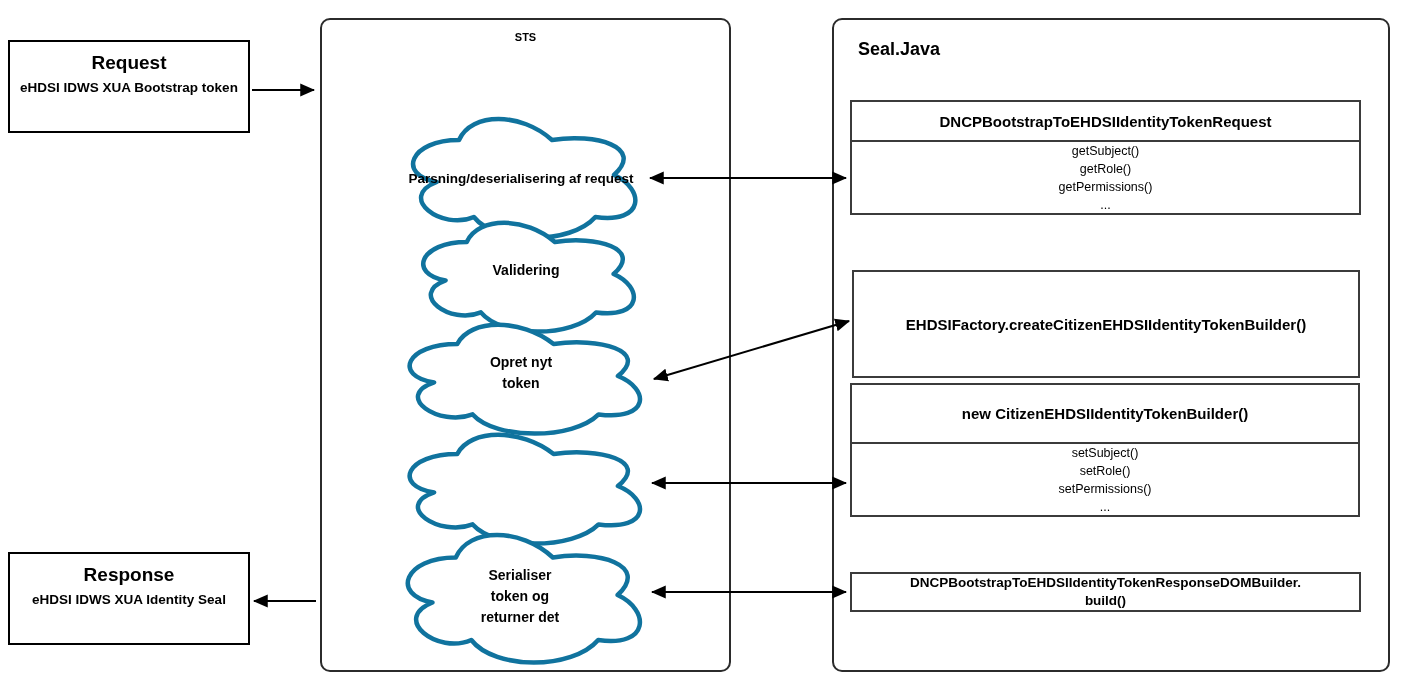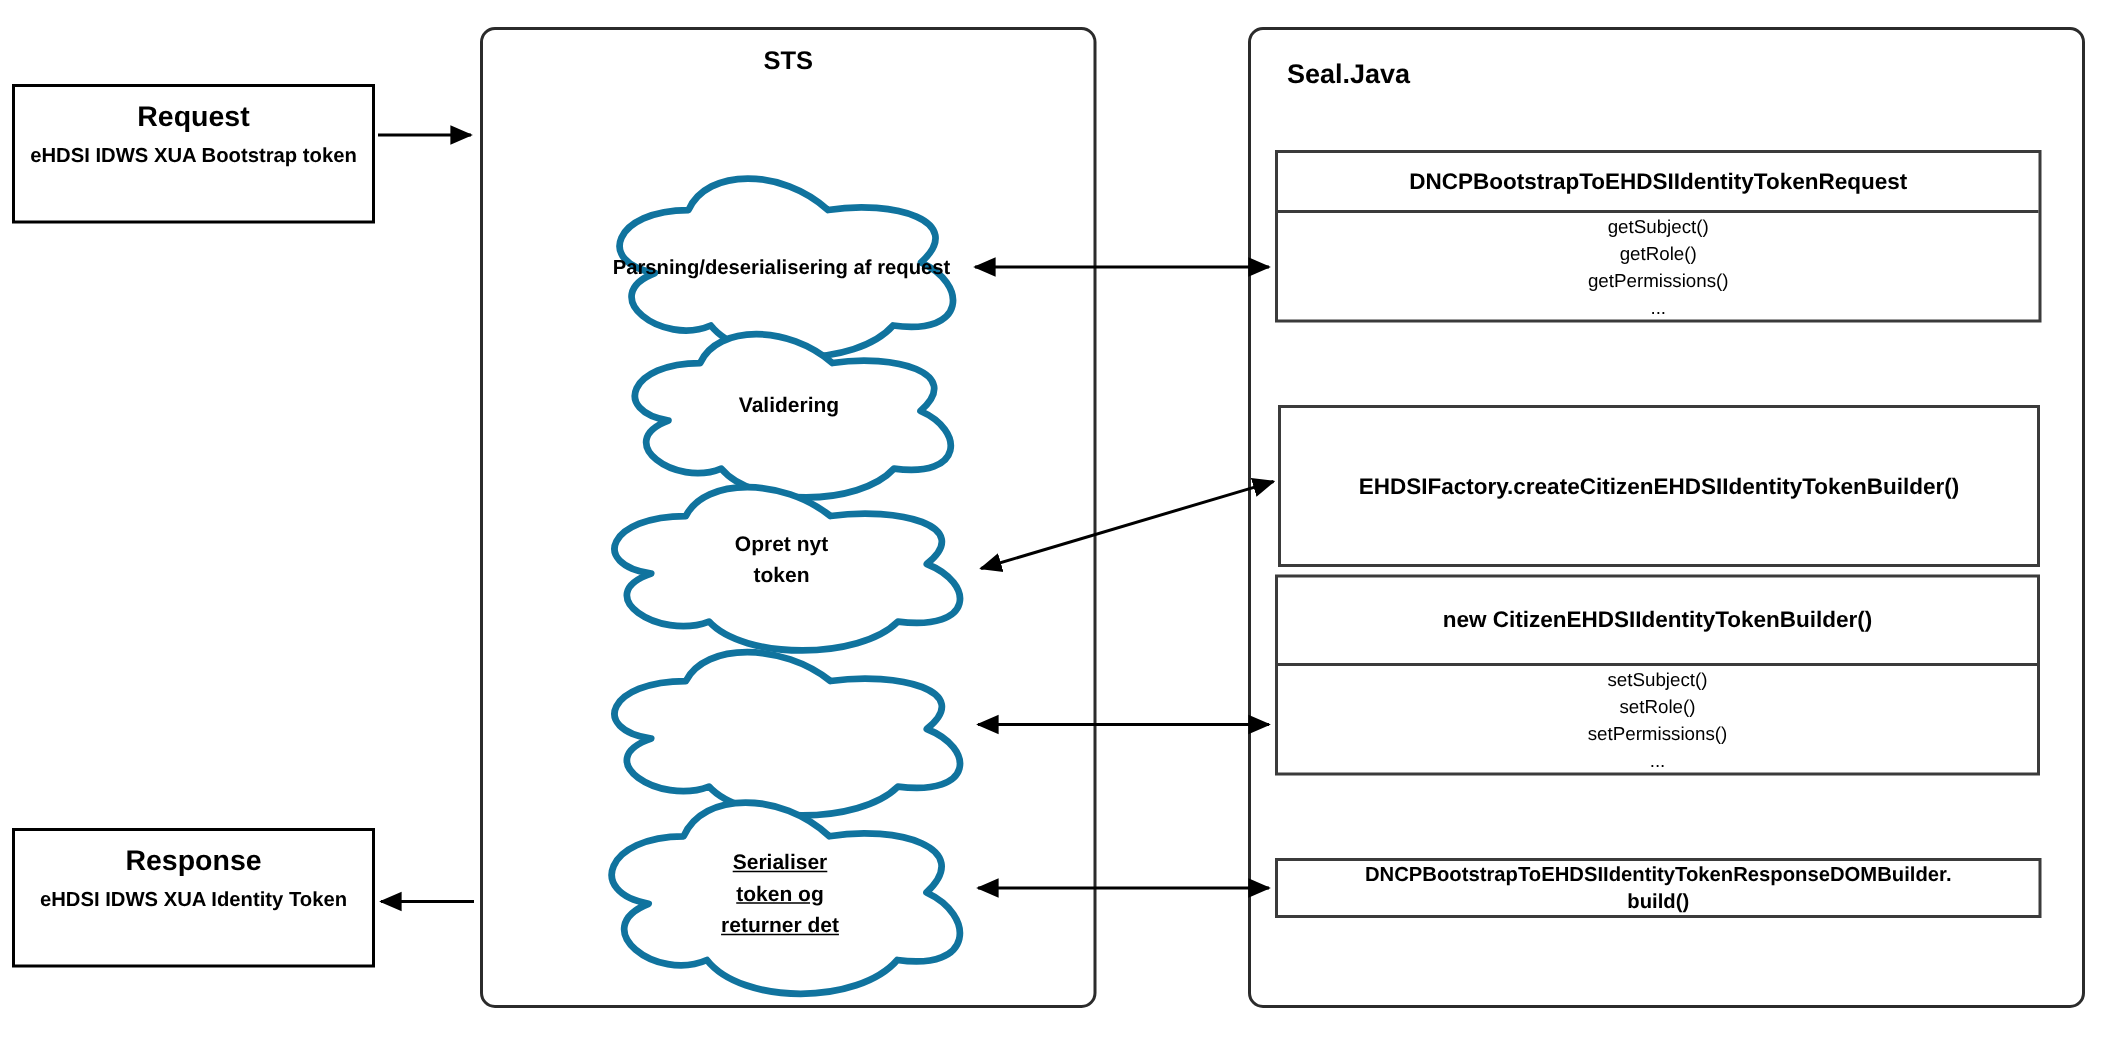--- a/index.html
+++ b/index.html
@@ -50,21 +50,21 @@
     box-sizing: border-box;
   }
   .sts-container { left: 320px; width: 411px; }
   .seal-container { left: 832px; width: 558px; }
   .sts-title {
     position: absolute;
     left: 320px;
     top: 31px;
     width: 411px;
     text-align: center;
-    font-size: 17px;
+    font-size: 11px;
     font-weight: bold;
     z-index: 3;
   }
   .seal-title {
     position: absolute;
     left: 858px;
     top: 39px;
     font-size: 18px;
     font-weight: bold;
     z-index: 3;
@@ -137,28 +137,28 @@
     width: 250px;
   }
   .cloud-label-small { font-size: 13.5px; line-height: 17px; width: 236px; }
   .cloud-label-big { font-size: 14px; line-height: 21px; }
 </style>
 </head>
 <body>
 
 <div class="canvas">
 
-  <div class="endpoint-box" style="top:40px;margin-top:16px;">
+  <div class="endpoint-box" style="top:40px;">
     <div class="endpoint-title">Request</div>
     <div class="endpoint-subtitle">eHDSI IDWS XUA Bootstrap token</div>
   </div>
 
   <div class="endpoint-box" style="top:552px;">
     <div class="endpoint-title">Response</div>
-    <div class="endpoint-subtitle">eHDSI IDWS XUA Identity Token</div>
+    <div class="endpoint-subtitle">eHDSI IDWS XUA Identity Seal</div>
   </div>
 
   <div class="container sts-container"></div>
   <div class="sts-title">STS</div>
 
   <div class="container seal-container"></div>
   <div class="seal-title">Seal.Java</div>
 
   <div class="class-box box1">
     <div class="class-header">DNCPBootstrapToEHDSIIdentityTokenRequest</div>
@@ -207,17 +207,17 @@
     <line class="arrow" x1="654" y1="379" x2="849" y2="321" marker-start="url(#ah)" marker-end="url(#ah)"></line>
     <line class="arrow" x1="652" y1="483" x2="846" y2="483" marker-start="url(#ah)" marker-end="url(#ah)"></line>
     <line class="arrow" x1="652" y1="592" x2="846" y2="592" marker-start="url(#ah)" marker-end="url(#ah)"></line>
     <line class="arrow" x1="316" y1="601" x2="254" y2="601" marker-end="url(#ah)"></line>
   </svg>
 
   <div class="cloud-label cloud-label-small" style="left:521px; top:178px;">Parsning/deserialisering af request</div>
   <div class="cloud-label cloud-label-big" style="left:526px; top:270px;">Validering</div>
   <div class="cloud-label cloud-label-big" style="left:521px; top:373px;">Opret nyt
 token</div>
-  <div class="cloud-label cloud-label-big" style="left:520px; top:596px;text-decoration:underline;">Serialiser
+  <div class="cloud-label cloud-label-big" style="left:520px; top:596px;">Serialiser
 token og
 returner det</div>
 
 </div>
 
 </body></html>

